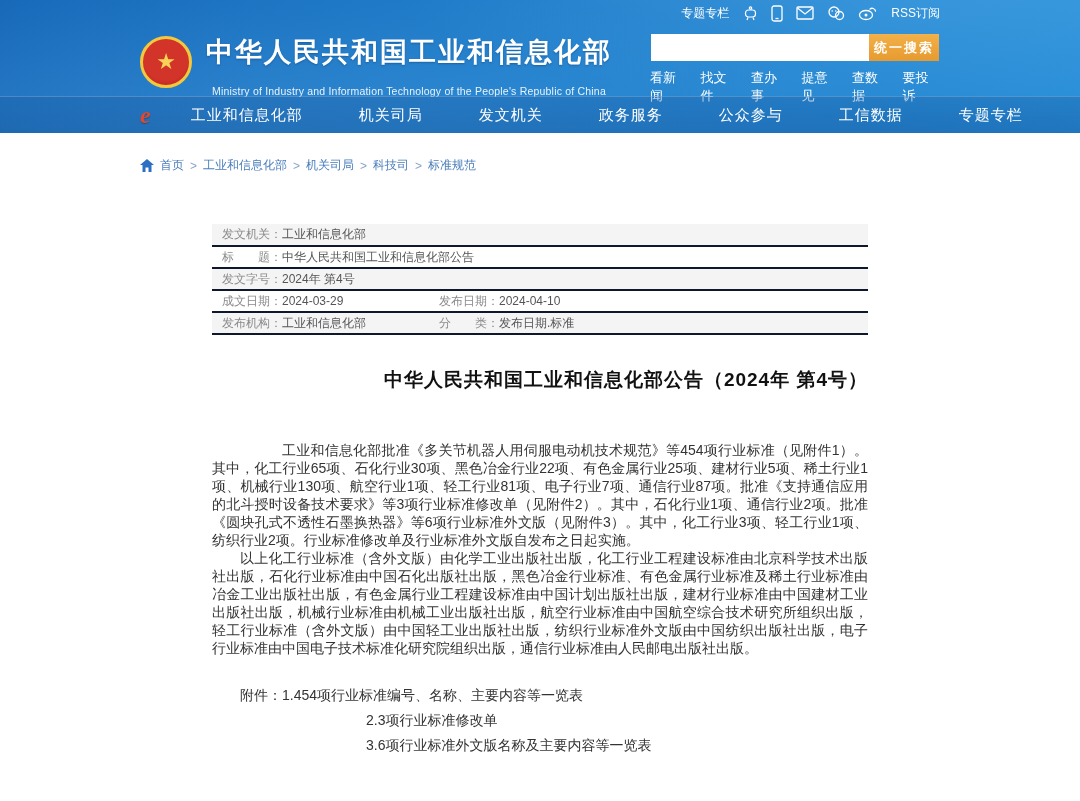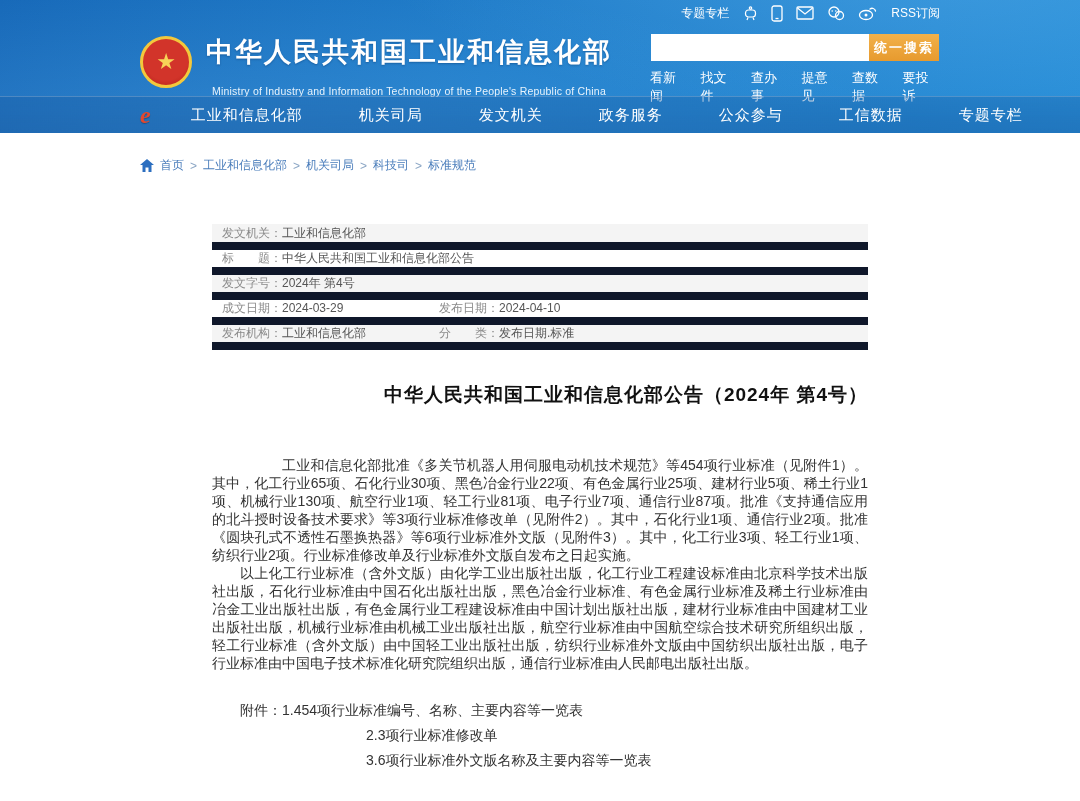--- a/index.html
+++ b/index.html
@@ -69,21 +69,21 @@
   .crumbbar .home-ic { margin-right:6px; display:flex; }
   .crumbbar a { color:#4a7dbb; text-decoration:none; cursor:pointer; }
   .crumb-sep { margin:0 6px; color:#8aa5c4; }
 
   
   .doc { width:656px; margin:40px auto 0 auto; }
   .meta-table { width:100%; border-collapse:collapse; font-size:12px; }
   .meta-table tr { height:22px; }
   .meta-table tr.odd { background:#f4f4f4; }
   .meta-table tr.even { background:#fff; }
-  .meta-table td { padding:0 0 0 10px; vertical-align:middle; border-bottom:8px solid #0f172a; }
+  .meta-table td { padding:0 0 0 10px; vertical-align:middle; border-bottom:2px solid #0f172a; }
   .meta-table td.c1 { width:217px; }
   .m-label { color:#8a8a8a; }
   .m-value { color:#555; }
 
   .doc-title { text-align:right; font-size:19px; font-weight:bold; color:#111;
     margin-top:32px; letter-spacing:1px; }
 
   .doc-body { margin-top:48px; font-size:14px; color:#333; line-height:18px;
     text-align:justify; }
   .doc-body p.p1 { text-indent:5em; }

